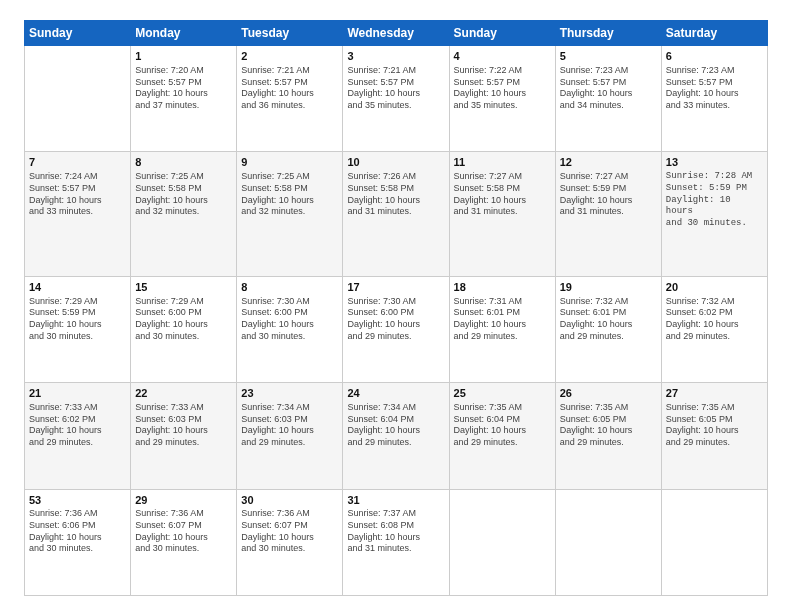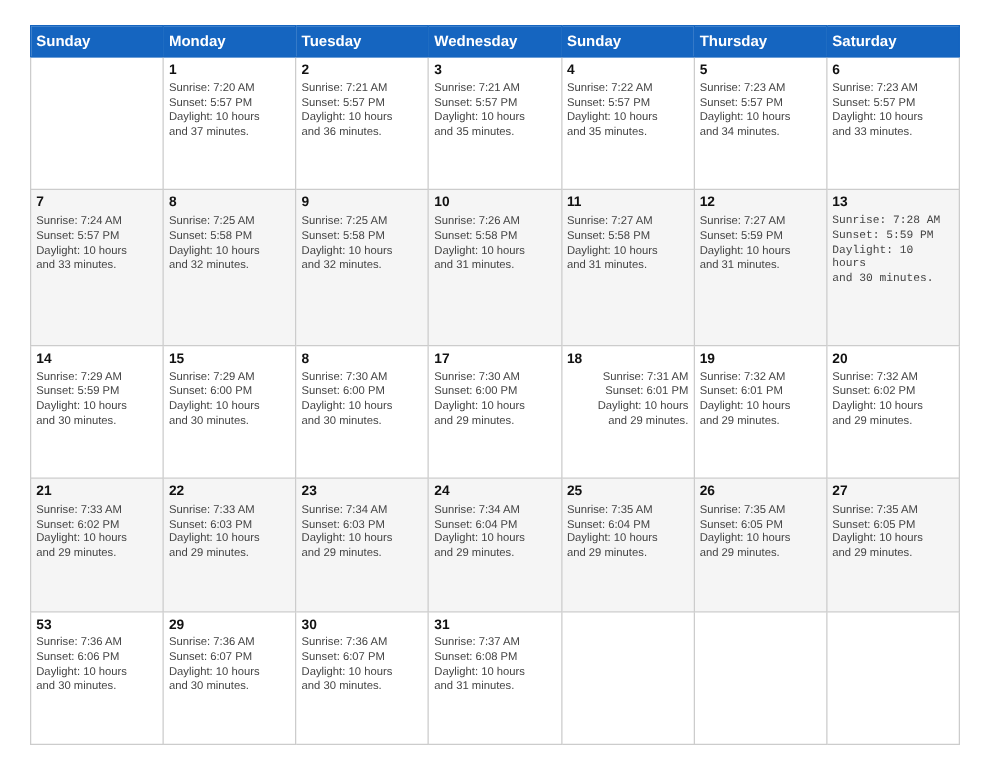--- a/index.html
+++ b/index.html
@@ -233,21 +233,21 @@
           </td>
           <td>
             <span class="day-num">17</span>
             <div class="cell-info" style="white-space: pre-line;">Sunrise: 7:30 AM
 Sunset: 6:00 PM
 Daylight: 10 hours
 and 29 minutes.</div>
           </td>
           <td>
             <span class="day-num">18</span>
-            <div class="cell-info" style="white-space: pre-line; text-align: right;">Sunrise: 7:31 AM
+            <div class="cell-info" style="white-space: pre-line;">Sunrise: 7:31 AM
 Sunset: 6:01 PM
 Daylight: 10 hours
 and 29 minutes.</div>
           </td>
           <td>
             <span class="day-num">19</span>
             <div class="cell-info" style="white-space: pre-line;">Sunrise: 7:32 AM
 Sunset: 6:01 PM
 Daylight: 10 hours
 and 29 minutes.</div>

